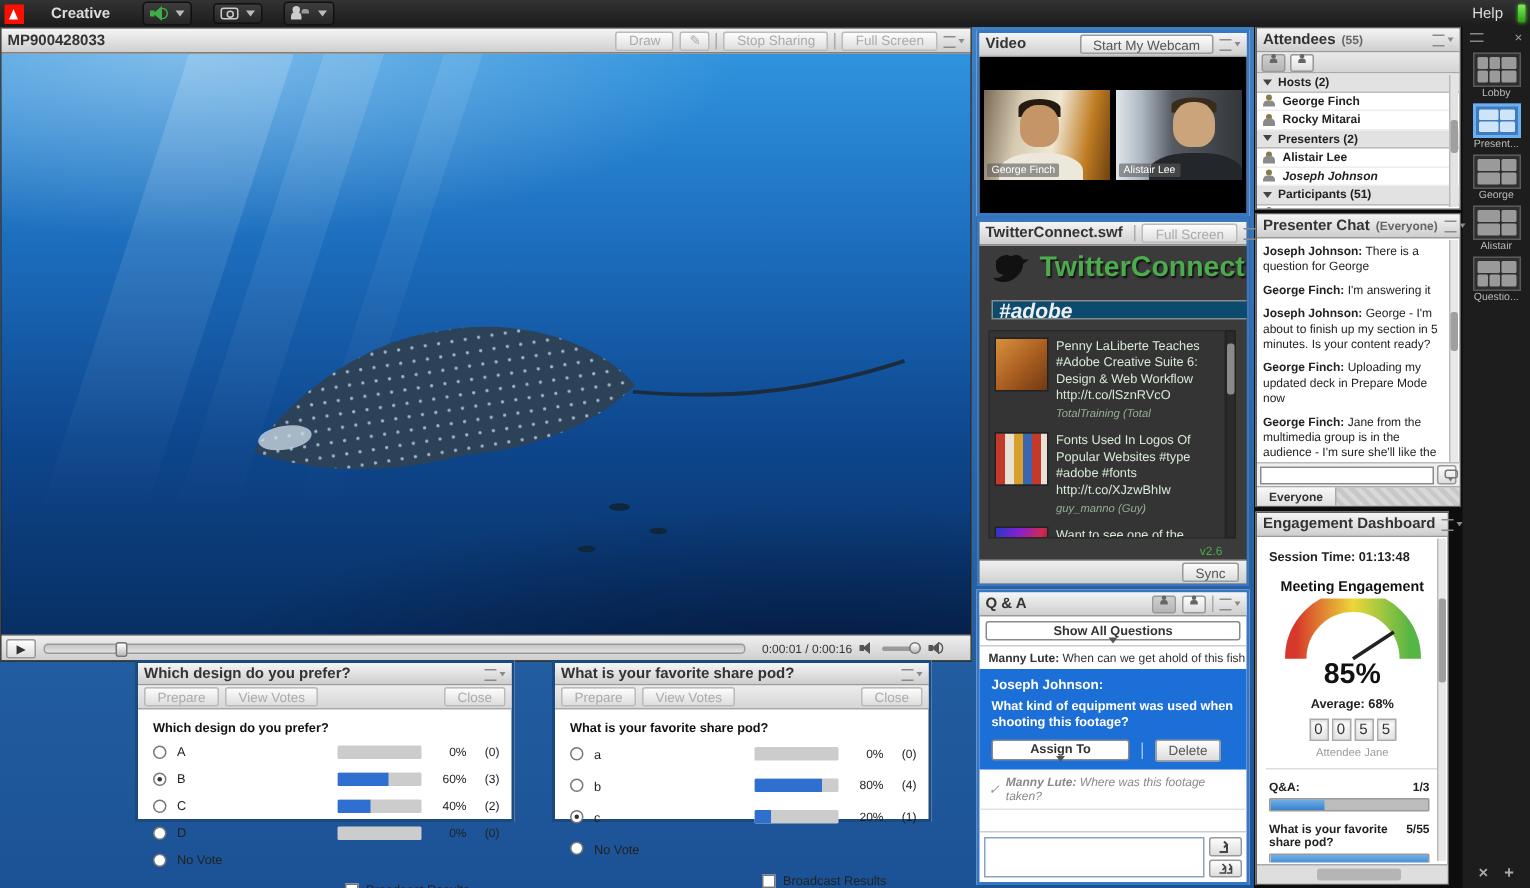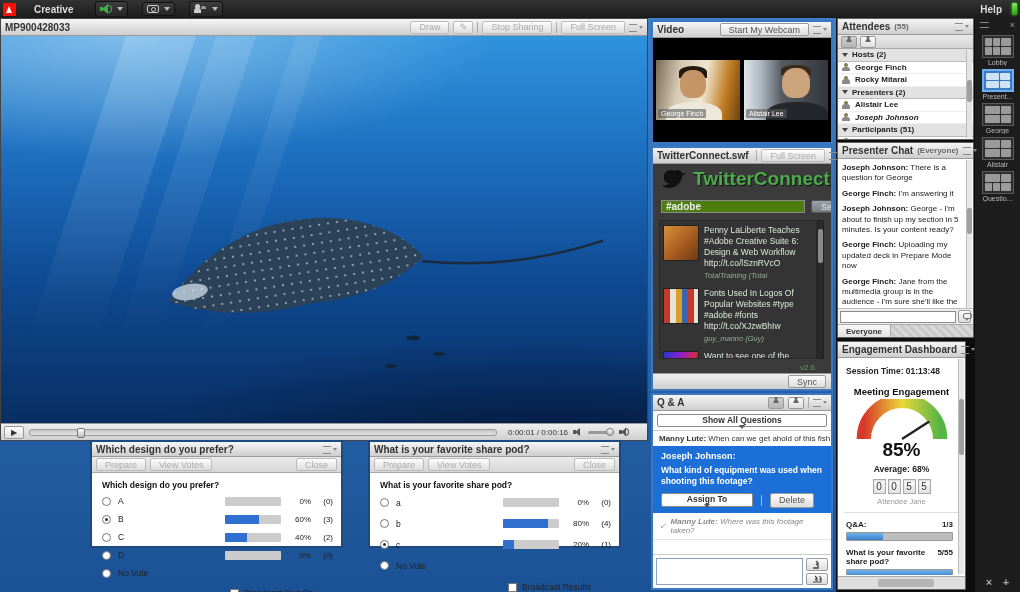--- a/index.html
+++ b/index.html
@@ -16,21 +16,21 @@
   .spk-ic{position:relative;width:12px;height:10px;}
   .spk-ic::before{content:"";position:absolute;left:0;top:3px;width:3px;height:4px;background:#3fae49;}
   .spk-ic::after{content:"";position:absolute;left:2px;top:0;border-top:5px solid transparent;border-bottom:5px solid transparent;border-right:6px solid #3fae49;}
   .spk-wave{position:absolute;right:0;top:1px;width:5px;height:8px;border:1.5px solid #3fae49;border-left:none;border-radius:0 6px 6px 0;}
   .cam-ic{width:12px;height:8px;border:1.5px solid #ccc;border-radius:2px;position:relative;}
   .cam-ic::after{content:"";position:absolute;left:3px;top:1px;width:3px;height:3px;border:1px solid #ccc;border-radius:50%;}
   .ppl-ic{position:relative;width:13px;height:10px;}
   .ppl-ic::before{content:"";position:absolute;left:1px;top:0;width:5px;height:5px;border-radius:50%;background:#ccc;}
   .ppl-ic::after{content:"";position:absolute;left:0;top:4px;width:7px;height:5px;border-radius:3px 3px 0 0;background:#ccc;box-shadow:6px -3px 0 -1px #999;}
   .mb-right{margin-left:auto;display:flex;align-items:center;}
-  .help-item{color:#ddd;font-size:10px;font-weight:bold;padding:0 10px;}
+  .help-item{color:#ddd;font-size:10px;font-weight:normal;padding:0 10px;}
   .led{width:5px;height:12px;background:linear-gradient(#7cf05a,#2a9c12);border-radius:1px;margin-right:3px;box-shadow:0 0 3px #4dd62c;}
 
   
   .bg-blue{position:absolute;left:0;top:18px;width:836px;height:574px;background:linear-gradient(180deg,#3e80c4 0%,#2a69ad 45%,#1b5295 100%);}
   .bg-dark{position:absolute;left:836px;top:18px;width:139px;height:574px;background:#0d0d0d;}
   .strip-bg{position:absolute;left:975px;top:18px;width:45px;height:574px;background:#1d1d1d;}
 
   
   .pod{position:absolute;background:#fff;border:1px solid #5f5f5f;}
   .pod.blue-edge{border:2px solid #3a77c2;}
@@ -85,21 +85,21 @@
   .cam2 .hair{position:absolute;left:37px;top:5px;width:30px;height:10px;border-radius:50% 50% 0 0;background:#3a2c1c;}
   .cam2 .body{position:absolute;left:22px;bottom:-8px;width:62px;height:26px;border-radius:45% 45% 0 0;background:#23262b;}
 
   
   .tw-pod{left:651px;top:146px;width:182px;height:245px;background:#3b3b3b;}
   .tw-body{position:absolute;left:0;top:16px;right:0;bottom:16px;background:#3b3b3b;overflow:hidden;}
   .tw-head-row{position:relative;height:34px;}
   .bird{position:absolute;left:8px;top:4px;width:26px;height:24px;}
   .tw-title{position:absolute;left:40px;top:4px;font-size:19px;font-weight:bold;color:#4cab4c;text-shadow:1px 1px 1px #111;}
   .tw-search-row{display:flex;align-items:center;gap:6px;padding:2px 8px 4px 8px;}
-  .tw-input{flex:1;height:13px;background:#4d7c0f;border:1px solid #8a8a8a;color:#eee;font-size:10px;font-weight:bold;padding:0 4px;}
+  .tw-input{flex:1;height:13px;background:#0c4a6e;border:1px solid #8a8a8a;color:#eee;font-size:14px;font-weight:bold;padding:0 4px;font-style:italic;}
   .tw-search-btn{height:13px;padding:0 9px;background:linear-gradient(#9aa3ab,#767f87);border:1px solid #555;border-radius:2px;color:#e8e8e8;font-size:9px;display:flex;align-items:center;}
   .tw-list{position:absolute;left:6px;top:56px;right:14px;bottom:14px;background:#343434;border:1px solid #2a2a2a;overflow:hidden;}
   .tweet{display:flex;gap:5px;padding:4px 3px;}
   .tw-thumb{width:36px;height:36px;flex:none;border:1px solid #222;}
   .t0{background:linear-gradient(135deg,#d8913c 0%,#a85c20 55%,#6e3a12 100%);}
   .t1{background:repeating-linear-gradient(90deg,#c43a2a 0 6px,#e8e2d6 6px 12px,#d8a02a 12px 18px,#3a66b0 18px 24px);}
   .t2{background:linear-gradient(115deg,#2438c8 0%,#8a1fd0 35%,#d02a4a 65%,#101018 100%);}
   .tw-text{font-size:8.5px;line-height:1.3;color:#d9ead9;}
   .tw-meta{font-size:7.5px;font-style:italic;color:#93b093;margin-top:2px;}
   .tw-scroll{position:absolute;right:7px;top:56px;bottom:14px;width:7px;background:#2a2a2a;border:1px solid #222;}

